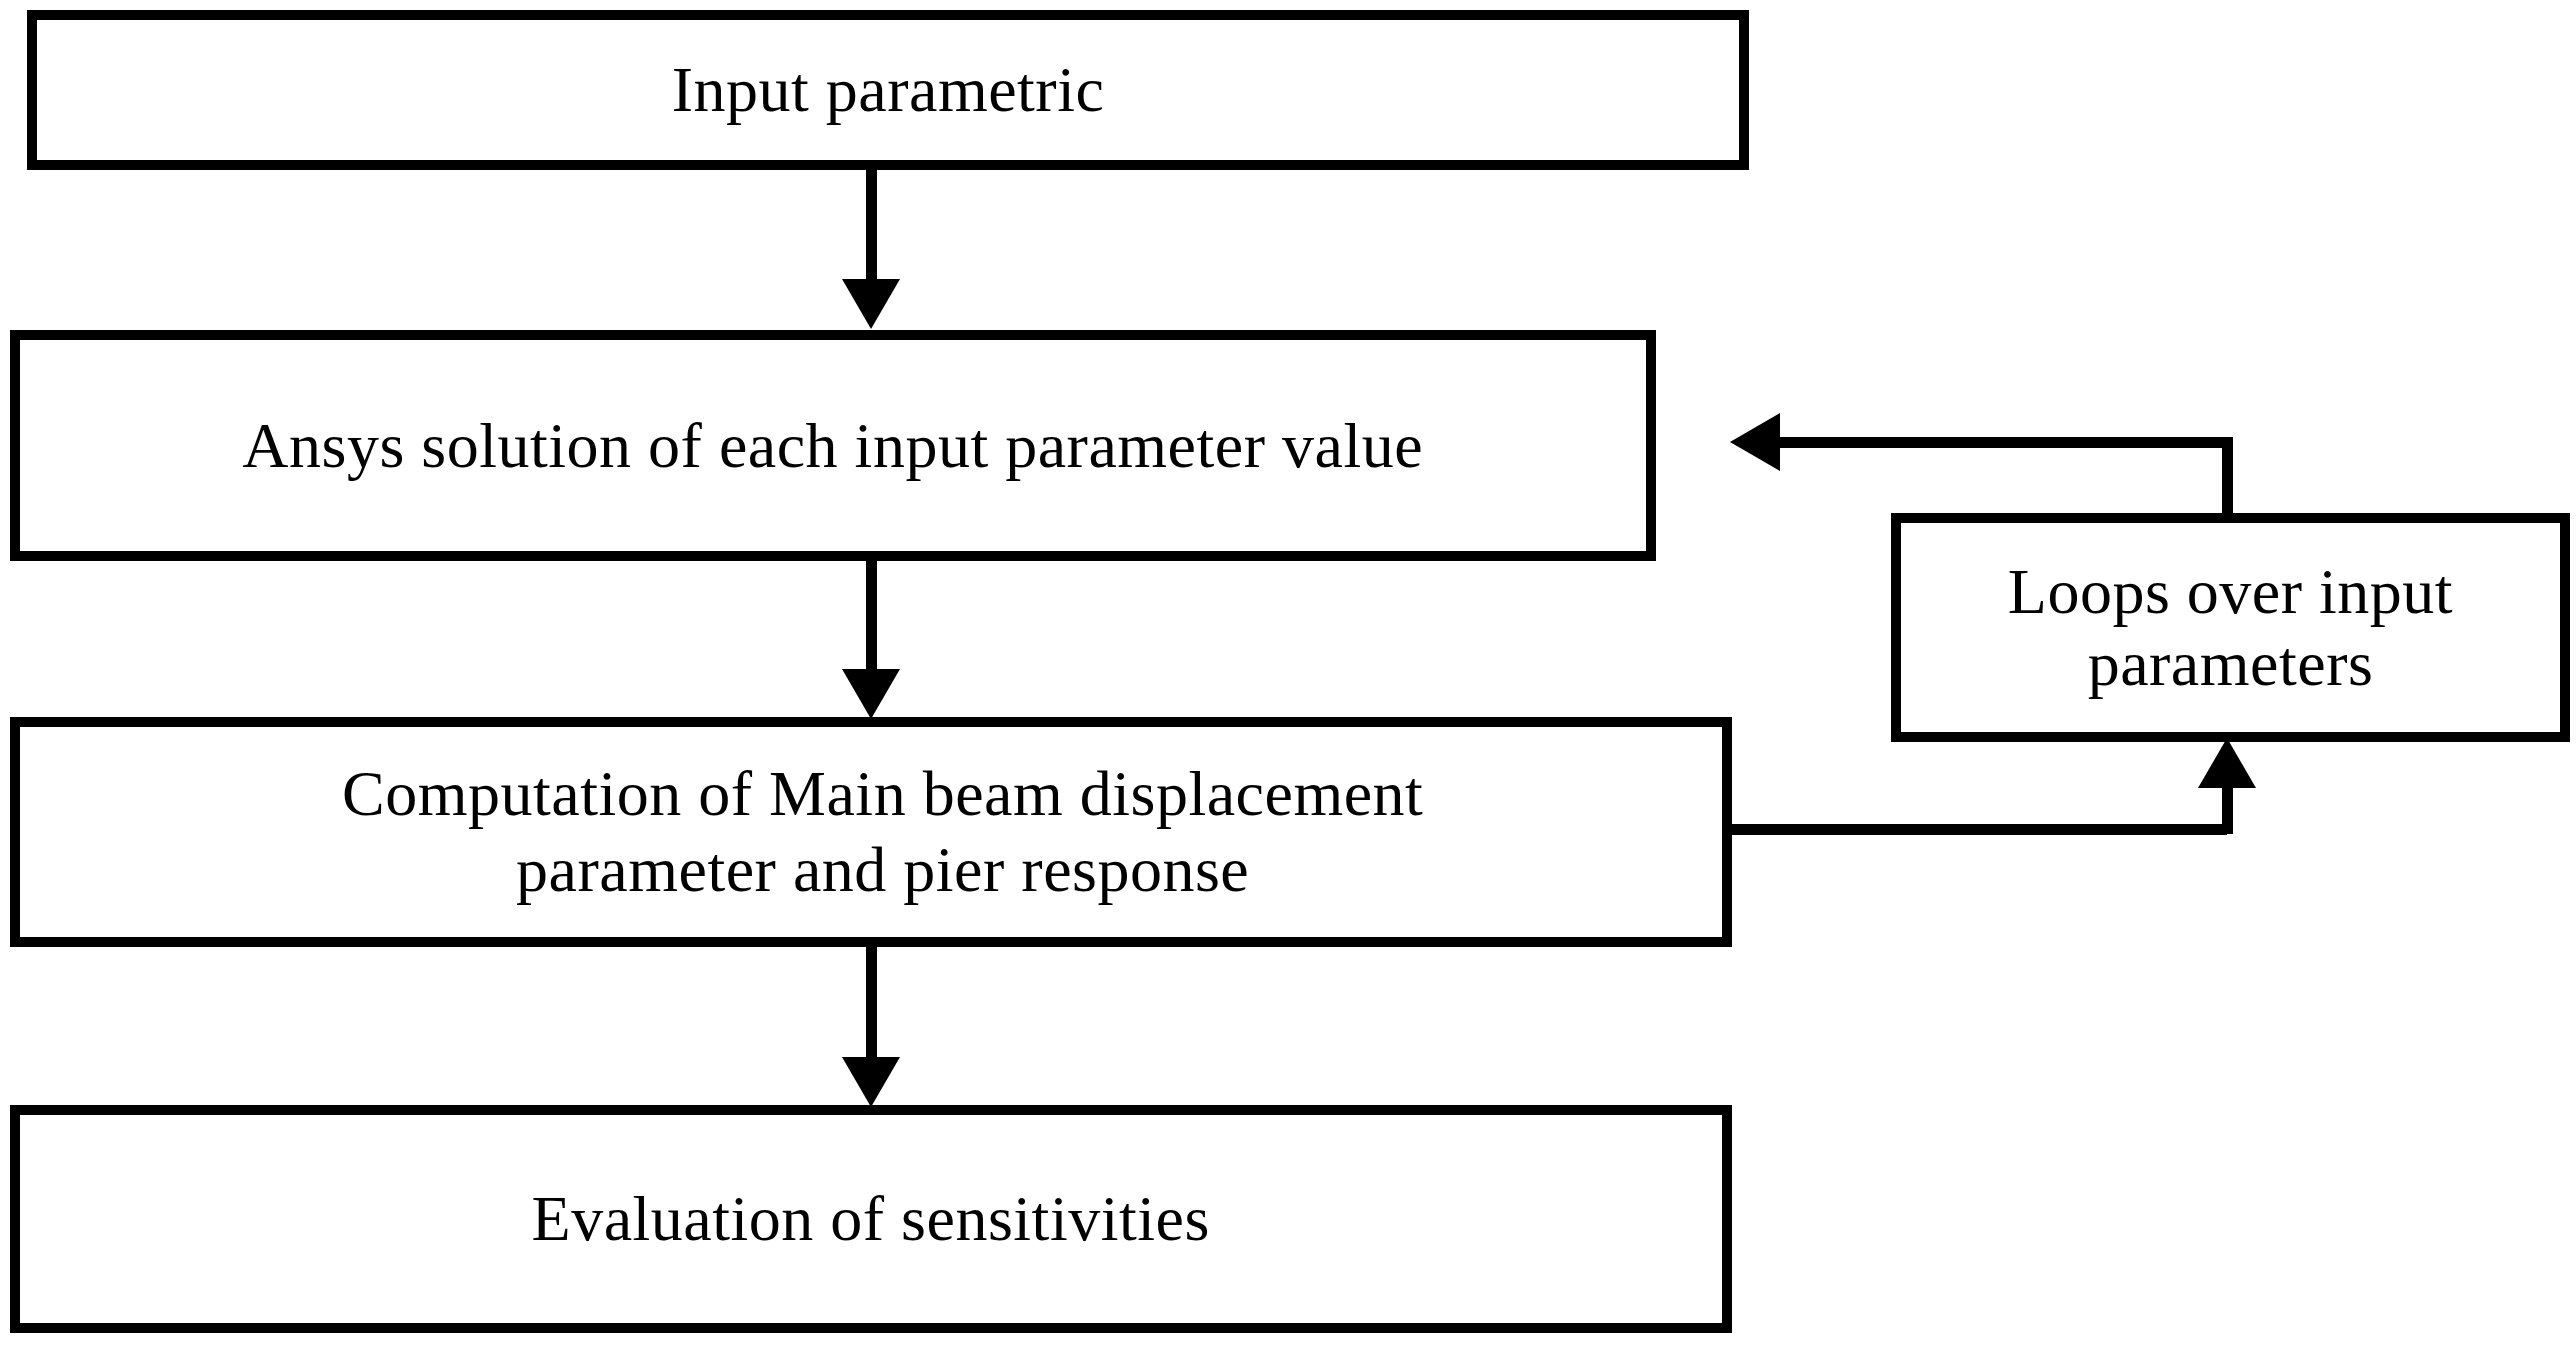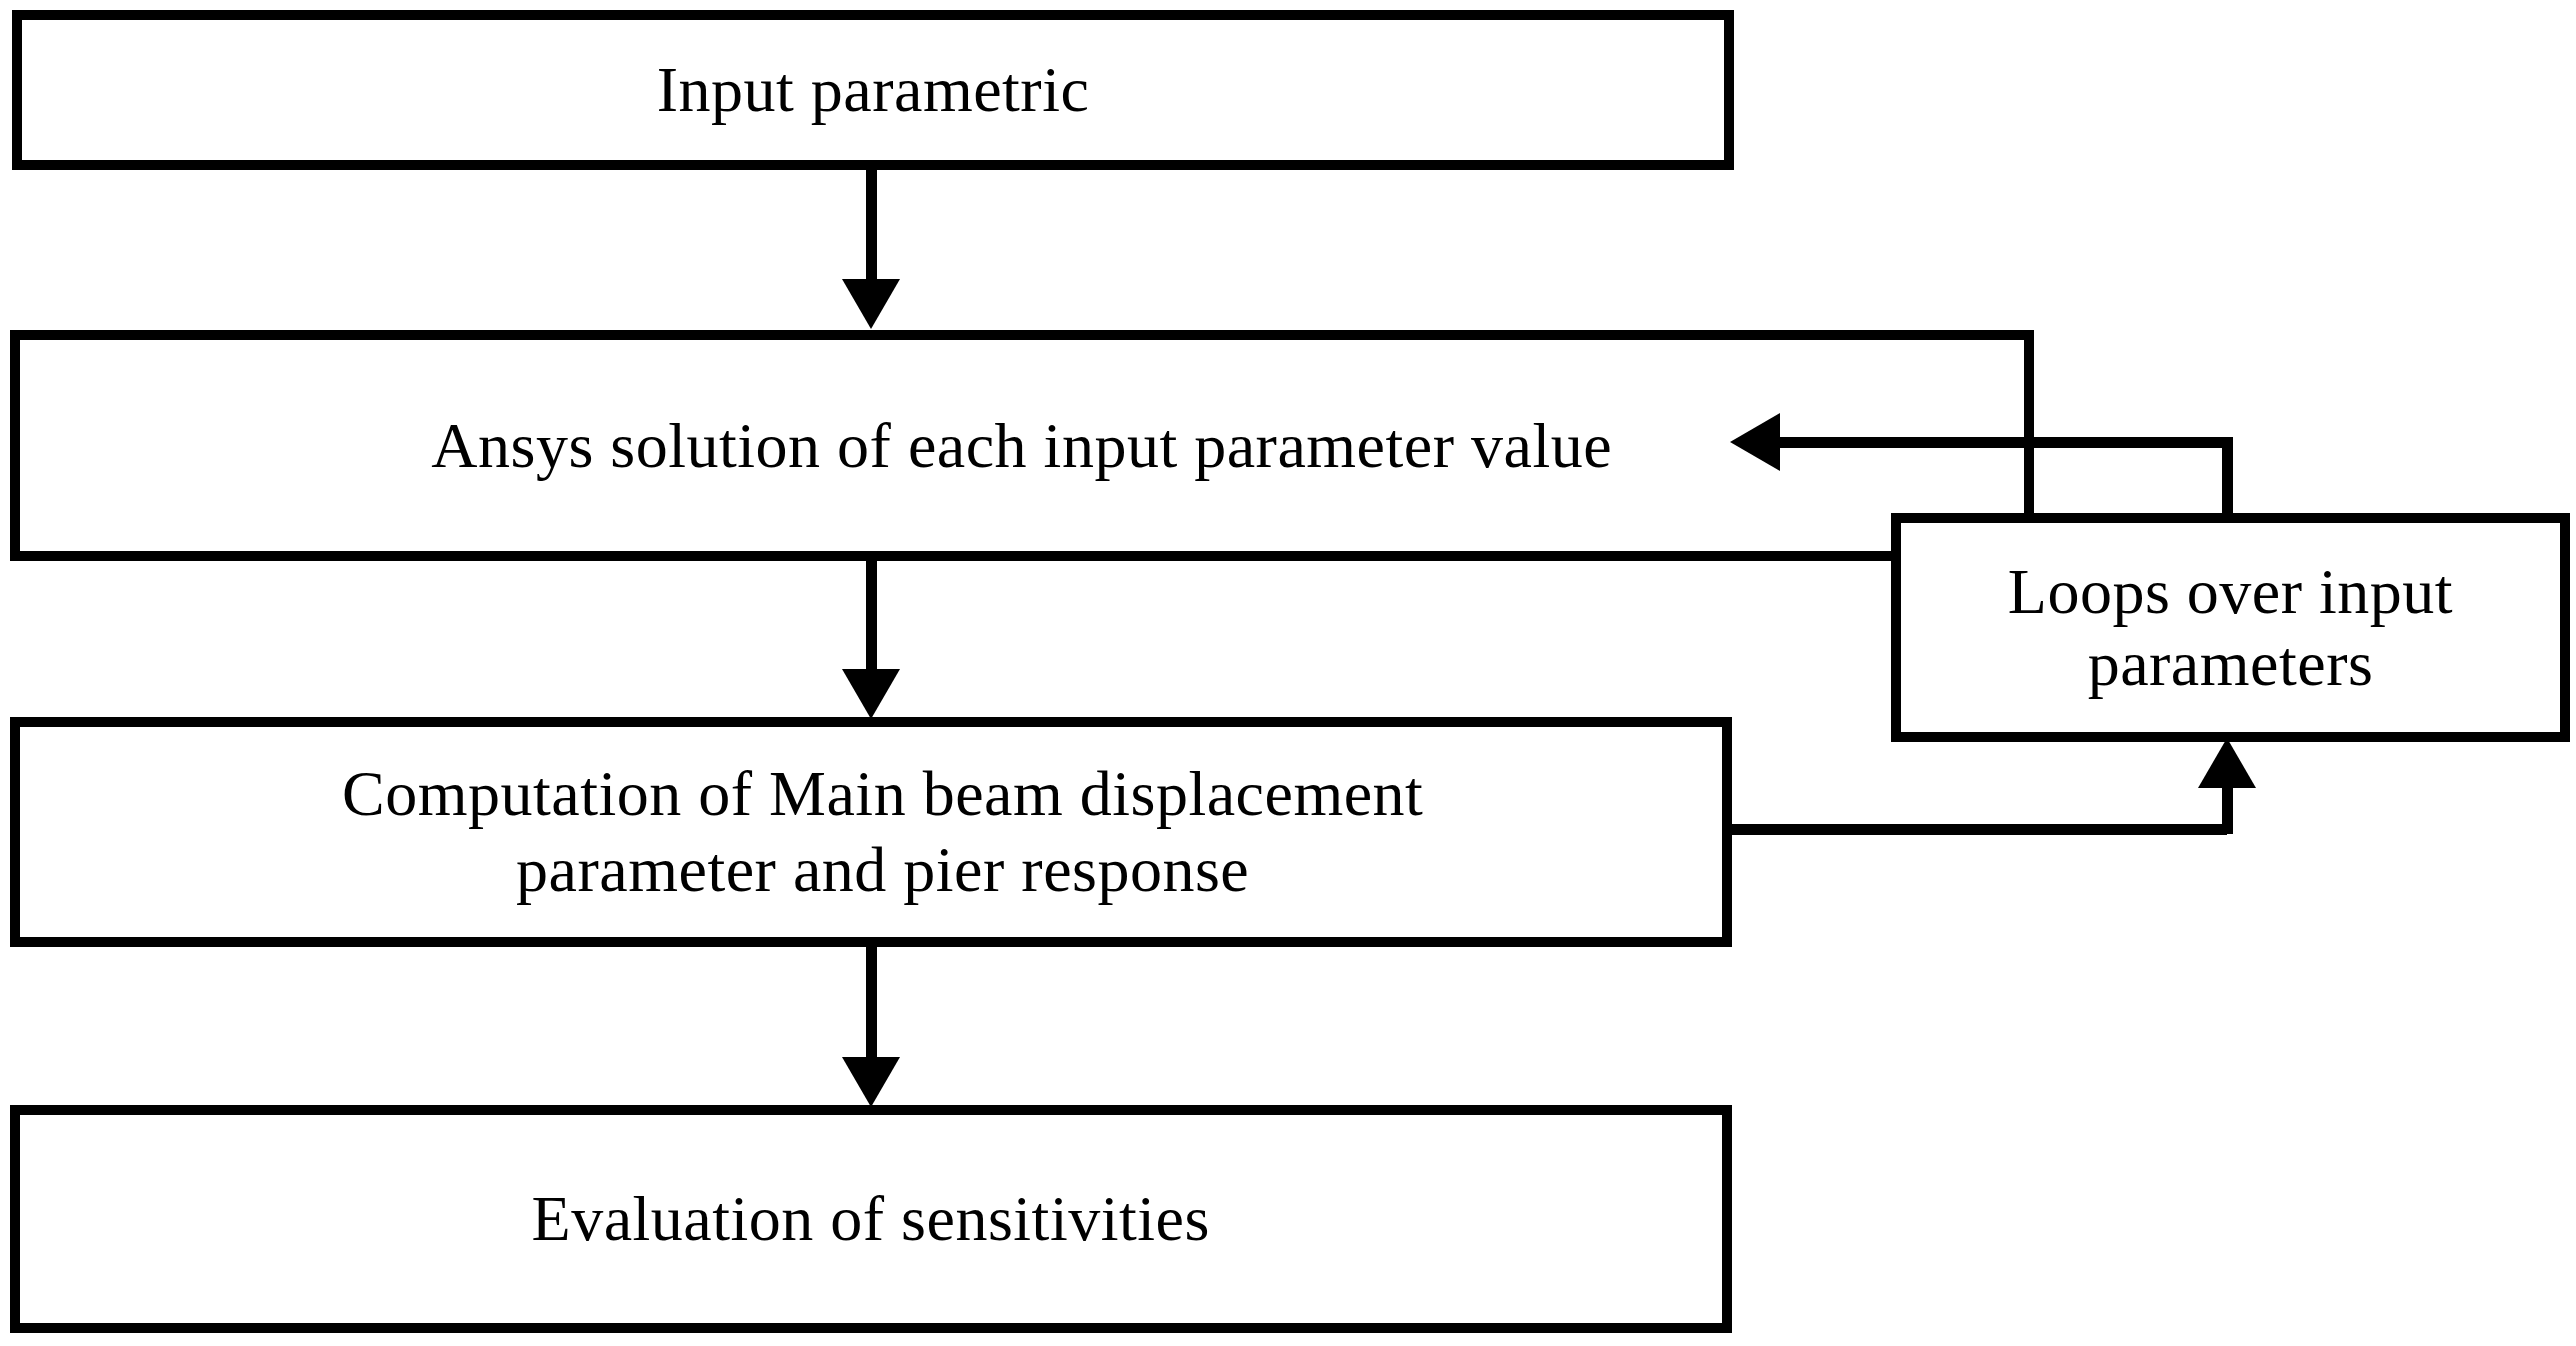--- a/index.html
+++ b/index.html
@@ -27,22 +27,22 @@
   }
   .node .node-label {
     color: #000000;
     font-size: 64px;
     line-height: 1.18;
     letter-spacing: 0.5px;
     white-space: pre-line;
     padding: 0 13.6px;
   }
   
-  #box-input      { left: 12px;  top: 9.7px;   width: 1722px; height: 160px; }
-  #box-ansys      { left: 9.7px;  top: 330px;  width: 2024px; height: 231px; }
+  #box-input      { left: 27px;  top: 9.7px;   width: 1722px; height: 160px; }
+  #box-ansys      { left: 9.7px;  top: 330px;  width: 1646px; height: 231px; }
   #box-compute    { left: 9.7px;  top: 717px;  width: 1722px; height: 230px; padding-left: 24px; }
   #box-evaluation { left: 9.7px;  top: 1105px; width: 1722px; height: 228px; }
   
   #box-loops      { left: 1891px; top: 513px; width: 679px; height: 229px; }
   #box-loops .node-label { font-size: 64px; line-height: 1.12; }
 
   
   .conn {
     position: absolute;
     background: #000000;

